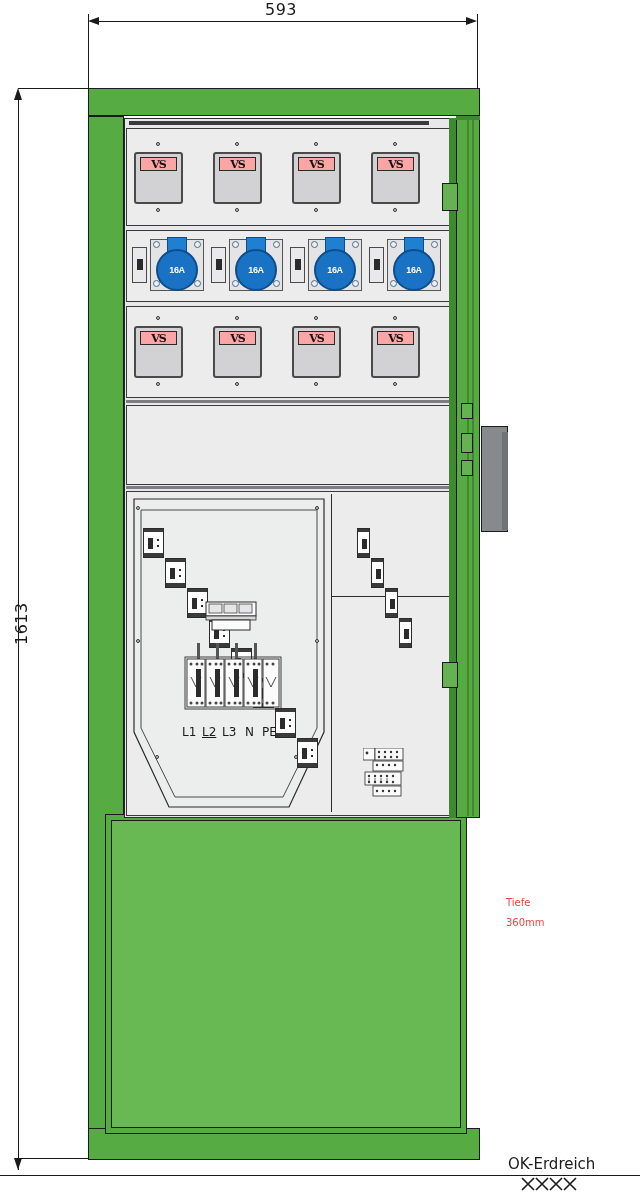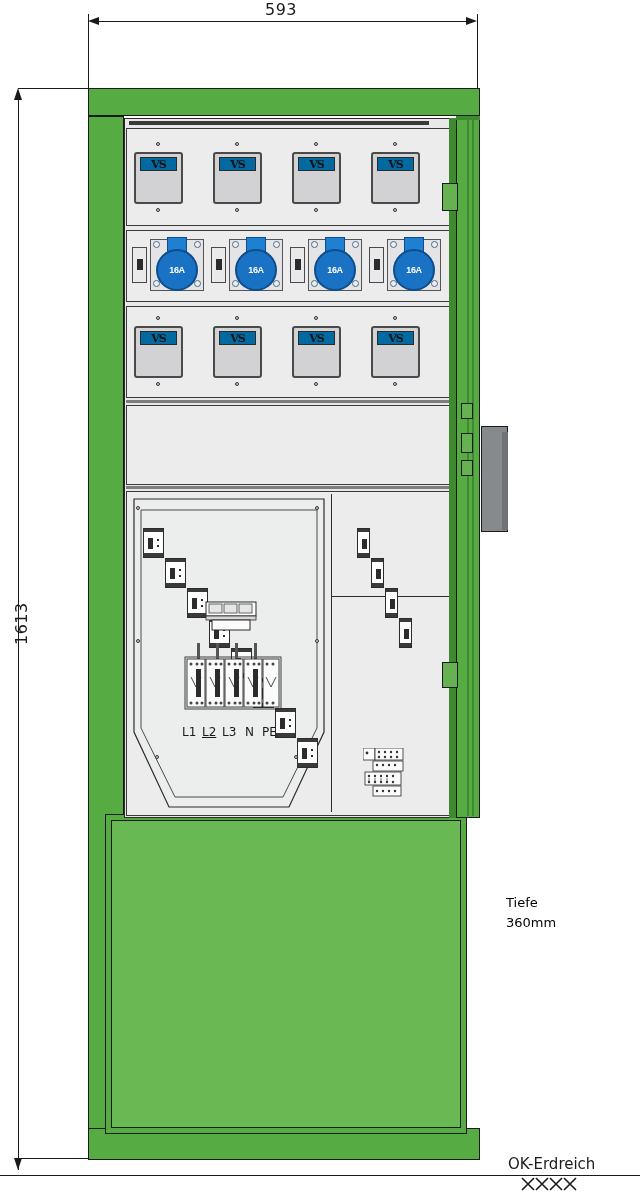--- a/index.html
+++ b/index.html
@@ -18,42 +18,42 @@
   .rot90{transform:rotate(-90deg);transform-origin:0 0;}
   
   .green{background:#56ab43;}
   .greenDark{background:#3f8a31;}
   .greenLite{background:#68b854;}
   .stroke{border:1px solid #1b1b1b;box-sizing:border-box;}
   .panel{background:#e8e8ea;border:1px solid #2a2a2a;box-sizing:border-box;}
   .panelInner{background:#ececed;border:1px solid #3a3a3a;box-sizing:border-box;}
   
   .meter{background:#d2d2d4;border:2px solid #4a4a4a;border-radius:3px;box-sizing:border-box;}
-  .meterIn{position:absolute;left:4px;right:4px;top:3px;height:14px;background:#0369a1;
+  .meterIn{position:absolute;left:4px;right:4px;top:3px;height:14px;background:#fca5a5;
            border:1px solid #2a2a2a;box-sizing:border-box;display:flex;align-items:center;justify-content:center;}
   .meterTxt{font-family:"DejaVu Serif","Liberation Serif",serif;font-weight:bold;font-size:11px;
             letter-spacing:-1px;line-height:1;color:#111;}
   .screw{position:absolute;width:4px;height:4px;border-radius:50%;background:#d0d0d2;border:1px solid #333;box-sizing:border-box;}
   
   .sockBody{background:#e4e4e6;border:1px solid #555;box-sizing:border-box;}
   .sockRound{position:absolute;border-radius:50%;background:#1a72c4;border:2px solid #0d4d8c;box-sizing:border-box;
              display:flex;align-items:center;justify-content:center;}
   .sockTxt{color:#fff;font-weight:bold;font-size:9px;letter-spacing:-.3px;font-family:"Liberation Sans",sans-serif;}
   .sockTab{position:absolute;background:#1f7fd0;border:1px solid #0d4d8c;box-sizing:border-box;}
   .sockEar{position:absolute;width:7px;height:7px;border-radius:50%;background:#eceef0;border:1px solid #4a6c88;box-sizing:border-box;}
   .switchBox{background:#e9e9eb;border:1px solid #4a4a4a;box-sizing:border-box;}
   .switchLev{position:absolute;background:#2b2b2b;}
   
   .mcb{background:#fdfdfd;border:1px solid #2b2b2b;box-sizing:border-box;position:relative;}
   .mcbTop{position:absolute;left:0;right:0;top:0;height:3px;background:#3a3a3a;}
   .mcbBot{position:absolute;left:0;right:0;bottom:0;height:4px;background:#3a3a3a;}
   .mcbLever{position:absolute;background:#2b2b2b;}
   .mcbDot{position:absolute;width:2px;height:2px;background:#2b2b2b;}
   .busLabel{font-size:12px;letter-spacing:0px;color:#1a1a1a;font-family:"DejaVu Sans","Liberation Sans",sans-serif;}
-  .noteTxt{font-size:13px;line-height:20px;color:#000000;white-space:pre;}
+  .noteTxt{font-size:10px;line-height:20px;color:#ef4444;white-space:pre;}
   .grndTxt{font-size:15px;color:#1a1a1a;white-space:nowrap;}
 </style>
 </head>
 <body>
 
 <div class="abs" style="left:0;top:0;width:552px;height:70px;">
   <div class="abs dimtxt" style="left:265px;top:0px;">593</div>
 
   <div class="abs dimline hline" style="left:92px;top:21px;width:382px;"></div>
   <div class="abs arrowL" style="left:88px;top:17px;"></div>

